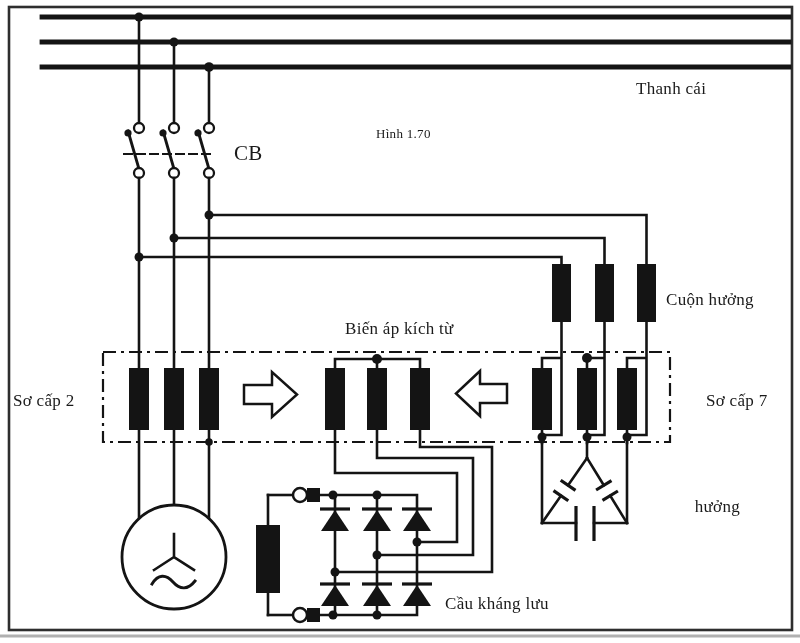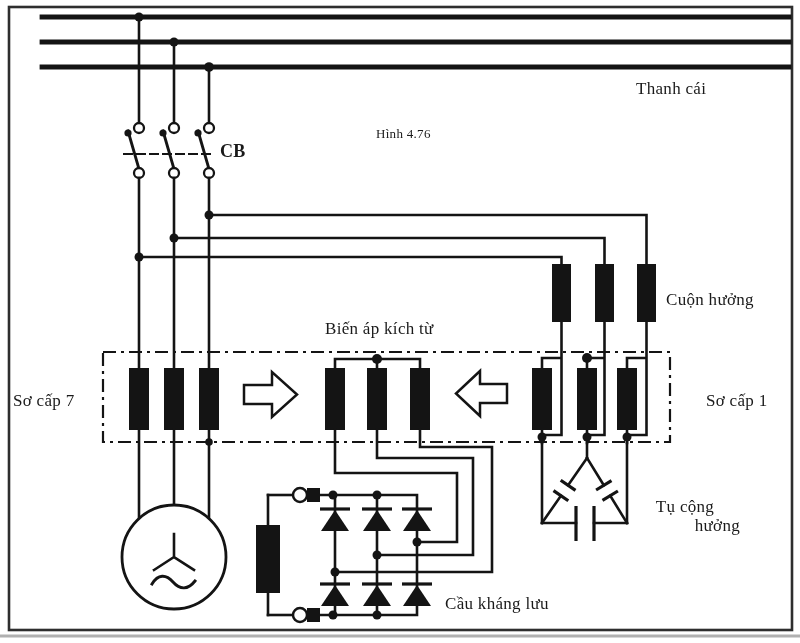--- a/index.html
+++ b/index.html
@@ -204,25 +204,24 @@
     </g>
 
     <g>
       <path class="wire" d="M268 495 V525 M268 593 V615"></path>
       <rect class="blk" x="256" y="525" width="24" height="68"></rect>
     </g>
   </g>
 </svg>
 
 <div class="lbl" style="left:636px;top:79px;font-size:17px;">Thanh cái</div>
-<div class="lbl" style="left:376px;top:126px;font-size:13px;">Hình 4.76</div>
-<div class="lbl" style="left:220px;top:141px;font-size:18px;font-weight:bold;">CB</div>
+<div class="lbl" style="left:376px;top:126px;font-size:13px;">Hình 1.70</div>
+<div class="lbl" style="left:234px;top:141px;font-size:21px;">CB</div>
 <div class="lbl" style="left:666px;top:290px;font-size:17px;">Cuộn hưởng</div>
-<div class="lbl" style="left:325px;top:319px;font-size:17px;">Biến áp kích từ</div>
-<div class="lbl" style="left:13px;top:391px;font-size:17px;">Sơ cấp 7</div>
-<div class="lbl" style="left:706px;top:391px;font-size:17px;">Sơ cấp 1</div>
+<div class="lbl" style="left:345px;top:319px;font-size:17px;">Biến áp kích từ</div>
+<div class="lbl" style="left:13px;top:391px;font-size:17px;">Sơ cấp 2</div>
+<div class="lbl" style="left:706px;top:391px;font-size:17px;">Sơ cấp 7</div>
 <div class="lbl" style="left:630px;top:497px;width:110px;text-align:center;font-size:17px;line-height:19px;">
-  <span style="display:block;">Tụ cộng</span>
   <span style="display:block;text-align:right;">hưởng</span>
 </div>
 <div class="lbl" style="left:445px;top:594px;font-size:17px;">Cầu kháng lưu</div>
 
 </div>
 
 </body></html>

